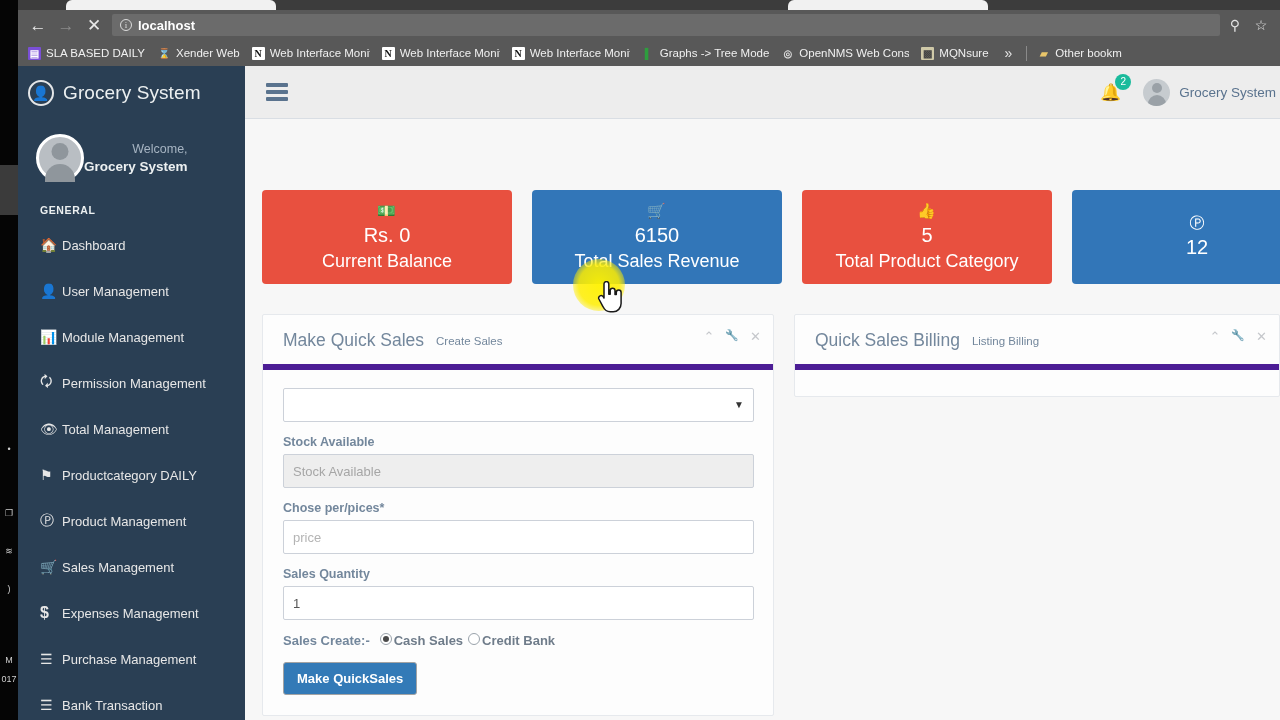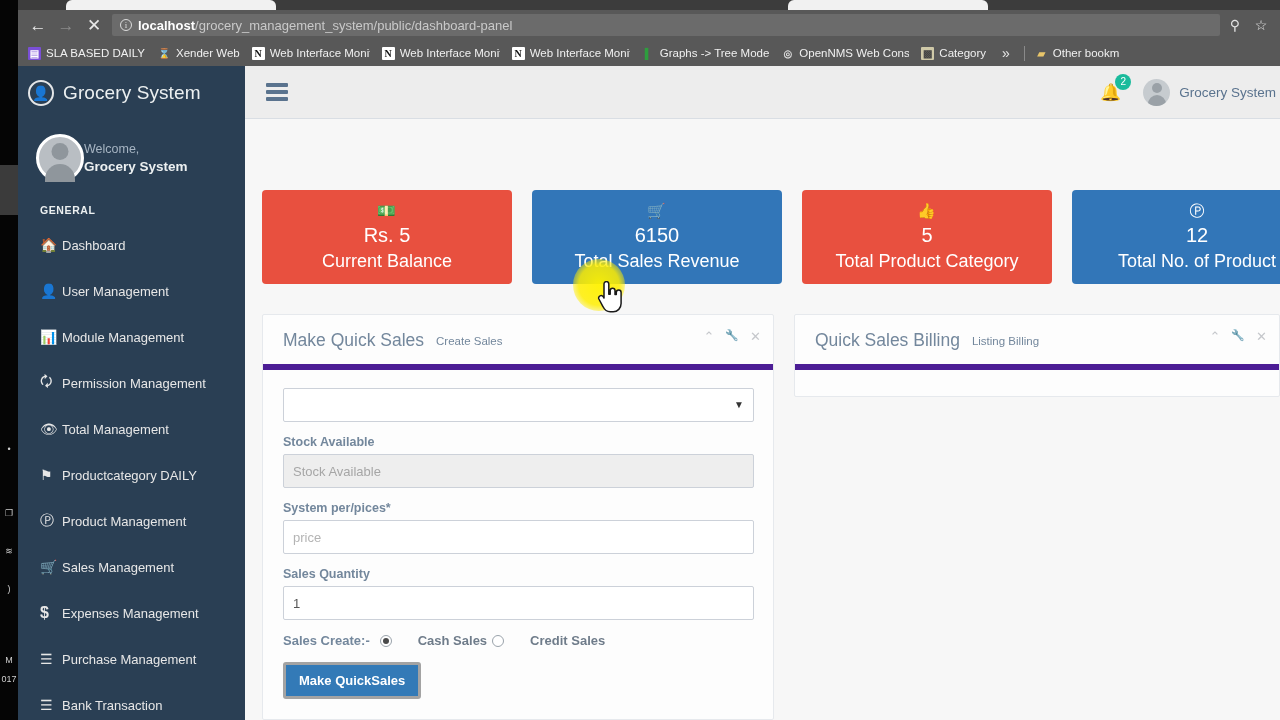--- a/index.html
+++ b/index.html
@@ -104,21 +104,21 @@
   .brand {
     display:flex; align-items:center; height:54px; padding-left:10px;
   }
   .brand-icon {
     width:26px; height:26px; border-radius:50%; border:2px solid #e4e6e8;
     display:flex; align-items:center; justify-content:center; margin-right:9px;
     color:#e4e6e8; font-size:14px; flex:0 0 auto;
   }
   .brand-text { color:#ECF0F1; font-size:19px; font-weight:normal; letter-spacing:0.1px; }
 
-  .profile { display:flex; align-items:center; padding:14px 0 12px 18px; }
+  .profile { display:flex; align-items:center; padding:14px 0 12px 18px;text-align:right; }
   .avatar-lg {
     width:48px; height:48px; border-radius:50%; background:#b9bec3;
     border:3px solid #ffffff; flex:0 0 auto; margin-right:13px;
     display:flex; align-items:flex-end; justify-content:center; overflow:hidden;
   }
   .avatar-lg .head { width:17px; height:17px; border-radius:50%; background:#8f969c; margin-bottom:-3px; position:relative; }
   .avatar-lg .body { position:absolute; width:30px; height:18px; border-radius:15px 15px 0 0; background:#8f969c; bottom:0; }
   .avatar-wrap { position:relative; width:48px; height:48px; }
   .profile-text .welcome { color:#a6b4c2; font-size:12.5px; line-height:17px; }
   .profile-text .pname { color:#ECF0F1; font-size:13.5px; font-weight:bold; line-height:17px; }
@@ -199,28 +199,28 @@
   .form-control.placeholder { color:#b4b4b4; }
   .select-wrap { position:relative; width:471px; margin-bottom:13px; }
   .select-wrap .caret {
     position:absolute; right:10px; top:11px; font-size:10px; color:#333; pointer-events:none;
   }
   .select-box {
     width:471px; height:34px; border:1px solid #CCD1D9; border-radius:2px; background:#fff;
   }
   .radio-row { display:flex; align-items:center; font-size:13px; color:#73879C; margin:5px 0 14px 0; }
   .radio-row .rlabel { font-weight:bold; margin-right:10px; }
-  .radio-row .ritem { display:flex; align-items:center; font-weight:bold; color:#6f7c8a; margin-right:5px;gap:24px; }
+  .radio-row .ritem { display:flex; align-items:flex-start; font-weight:bold; color:#6f7c8a; margin-right:5px; }
   .rdot {
     width:12px; height:12px; border-radius:50%; border:1px solid #9aa3ab; background:#fff;
     margin-right:2px; display:inline-flex; align-items:center; justify-content:center; flex:0 0 auto;
   }
   .rdot.on::after { content:""; width:6px; height:6px; border-radius:50%; background:#4a4a4a; }
   .btn-primary {
-    background:#337AB7; border:3px solid #a3a3a3; color:#fff; font-size:13px; font-weight:bold;
+    background:#337AB7; border:1px solid #a3a3a3; color:#fff; font-size:13px; font-weight:bold;
     padding:8px 13px; border-radius:3px; cursor:pointer; font-family:"Liberation Sans", sans-serif;
   }
 
   
   .cursor-glow {
     position:absolute; left:573px; top:259px; width:52px; height:52px; border-radius:50%;
     background:radial-gradient(circle, rgba(255,242,0,0.95) 0%, rgba(255,238,0,0.85) 55%, rgba(255,235,0,0.25) 78%, rgba(255,235,0,0) 100%);
     z-index:30; pointer-events:none;
   }
   .cursor-hand {
@@ -249,21 +249,20 @@
       <div class="tab-other"></div>
     </div>
 
     <div class="toolbar">
       <div class="nav-btn">←</div>
       <div class="nav-btn disabled">→</div>
       <div class="nav-btn">✕</div>
       <div class="omnibox">
         <div class="info-circle">i</div>
         <span class="url-host">localhost</span>
-        <span class="url-path">/grocery_management_system/public/dashboard-panel</span>
       </div>
       <div class="omni-icons">
         <div class="oi">⚲</div>
         <div class="oi">☆</div>
       </div>
     </div>
 
     <div class="bookmarks">
       <div class="bm">
         <span class="favicon fav-grid">▤</span>
@@ -288,21 +287,21 @@
       <div class="bm" style="max-width:150px">
         <span class="favicon fav-graphs">▌</span>
         <span class="bm-label">Graphs -&gt; Tree Mode</span>
       </div>
       <div class="bm" style="max-width:140px">
         <span class="favicon fav-onms">◎</span>
         <span class="bm-label">OpenNMS Web Cons</span>
       </div>
       <div class="bm">
         <span class="favicon fav-mqn">▩</span>
-        <span class="bm-label">Category</span>
+        <span class="bm-label">MQNsure</span>
       </div>
       <div class="bm-overflow">»</div>
       <div class="bm-sep"></div>
       <div class="bm">
         <span class="favicon fav-folder">▰</span>
         <span class="bm-label">Other bookm</span>
       </div>
     </div>
 
     <div class="viewport">
@@ -393,37 +392,36 @@
             <span class="user-name">Grocery System</span>
           </div>
         </div>
       </div>
 
       <div class="content">
 
         <div class="tiles">
           <div class="tile" style="background:#E8503F">
             <div class="t-ico">💵</div>
-            <div class="t-val">Rs. 5</div>
+            <div class="t-val">Rs. 0</div>
             <div class="t-lbl">Current Balance</div>
           </div>
           <div class="tile" style="background:#3276B8">
             <div class="t-ico">🛒</div>
             <div class="t-val">6150</div>
             <div class="t-lbl">Total Sales Revenue</div>
           </div>
           <div class="tile" style="background:#E8503F">
             <div class="t-ico">👍</div>
             <div class="t-val">5</div>
             <div class="t-lbl">Total Product Category</div>
           </div>
           <div class="tile" style="background:#3276B8">
             <div class="t-ico">Ⓟ</div>
             <div class="t-val">12</div>
-            <div class="t-lbl">Total No. of Product</div>
           </div>
         </div>
 
         <div class="panels">
 
           <div class="panel" style="width:512px">
             <div class="panel-head">
               <span class="panel-title">Make Quick Sales</span>
               <span class="panel-sub">Create Sales</span>
               <span class="panel-tools">
@@ -434,35 +432,35 @@
             </div>
             <div class="panel-body">
               <div class="select-wrap">
                 <div class="select-box"></div>
                 <span class="caret">▼</span>
               </div>
 
               <div class="form-label">Stock Available</div>
               <div class="form-control disabled">Stock Available</div>
 
-              <div class="form-label">System per/pices*</div>
+              <div class="form-label">Chose per/pices*</div>
               <div class="form-control placeholder">price</div>
 
               <div class="form-label">Sales Quantity</div>
               <div class="form-control">1</div>
 
               <div class="radio-row">
                 <span class="rlabel">Sales Create:-</span>
                 <span class="ritem">
                   <span class="rdot on"></span>
                   <span>Cash Sales</span>
                 </span>
                 <span class="ritem">
                   <span class="rdot"></span>
-                  <span>Credit Sales</span>
+                  <span>Credit Bank</span>
                 </span>
               </div>
 
               <button class="btn-primary">Make QuickSales</button>
             </div>
           </div>
 
           <div class="panel" style="width:512px">
             <div class="panel-head">
               <span class="panel-title">Quick Sales Billing</span>

